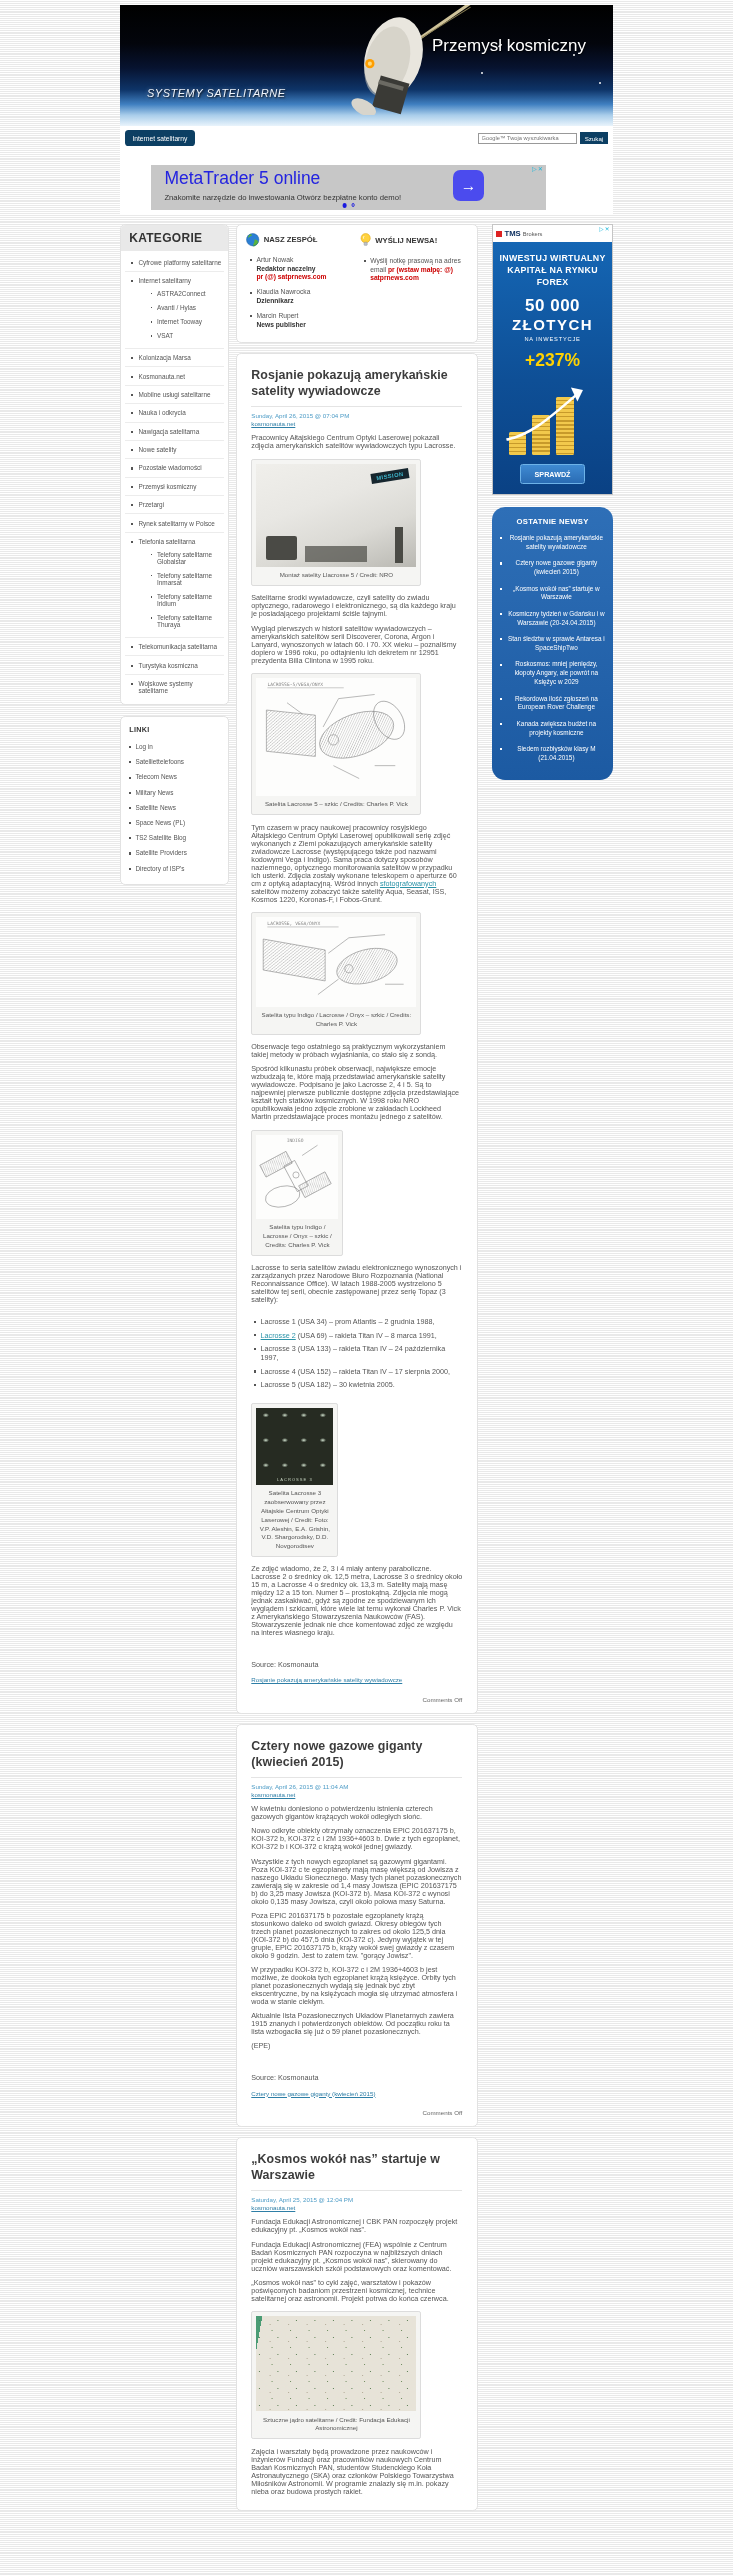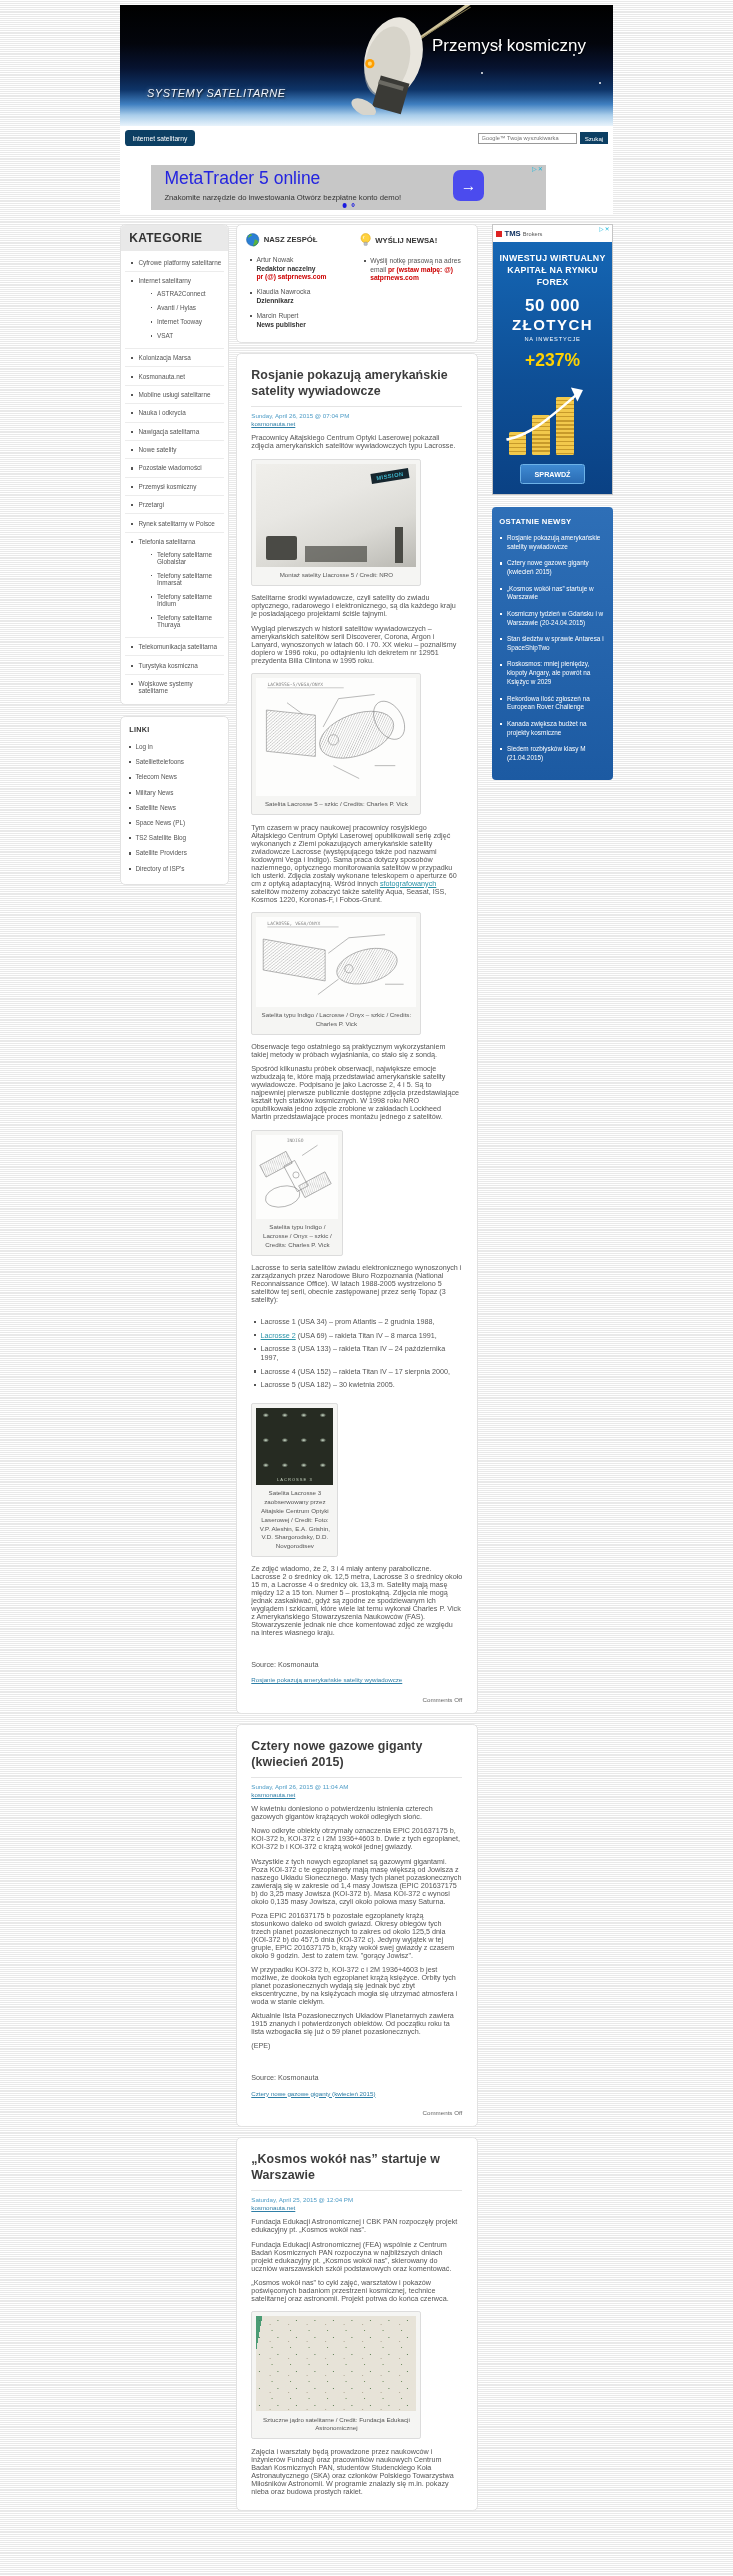--- a/index.html
+++ b/index.html
@@ -153,21 +153,21 @@
   .tms-subline{ font-size:5.7px; margin-top:2.6px; letter-spacing:0.8px; }
   .tms-percent{ font-size:17.5px; font-weight:bold; color:#ffd200; margin-top:8.2px; }
   .tms-graphic{ position:relative; height:77px; margin:7.2px 4.1px 0; }
   .coinbar{ position:absolute; bottom:0; width:17.5px;
     background:repeating-linear-gradient(180deg,#f2c94c 0 2.6px,#c79a2a 2.6px 4.1px); border-radius:1.5px;}
   .cb1{ left:6.2px; height:23px; } .cb2{ left:30px; height:40px; } .cb3{ left:54px; height:58px; }
   .tms-btn{ display:inline-block; background:linear-gradient(#3f8ad2,#2a6cb4); border:0.5px solid #6db2e8;
     border-radius:2.6px; padding:4.6px 13.4px; font-weight:bold; font-size:7.2px; color:#fff; margin-top:9.3px; cursor:pointer;}
 
   
-  .newsbox{ background:linear-gradient(180deg,#2e6fb7,#1c5aa2); border-radius:4px; padding:8.2px 7.2px 9.3px; color:#fff; }
+  .newsbox{ background:linear-gradient(180deg,#2e6fb7,#1c5aa2); border-radius:13px; padding:8.2px 7.2px 9.3px; color:#fff;text-align:center; }
   .newsbox h3{ margin:2.1px 0 2.1px; font-size:7.7px; letter-spacing:0.3px; }
   ul.newslist{ list-style:none; margin:0; padding:0; }
   ul.newslist li{ position:relative; padding:0 0 0 7.7px; margin:7.7px 0; font-size:6.4px; line-height:8.8px; }
   ul.newslist li::before{ content:""; position:absolute; left:1px; top:3.1px; width:2.1px; height:2.1px; background:#fff;}
   ul.newslist a{ color:#fff; text-decoration:none; }
 </style>
 </head>
 <body>
 
 <div id="header-banner">

